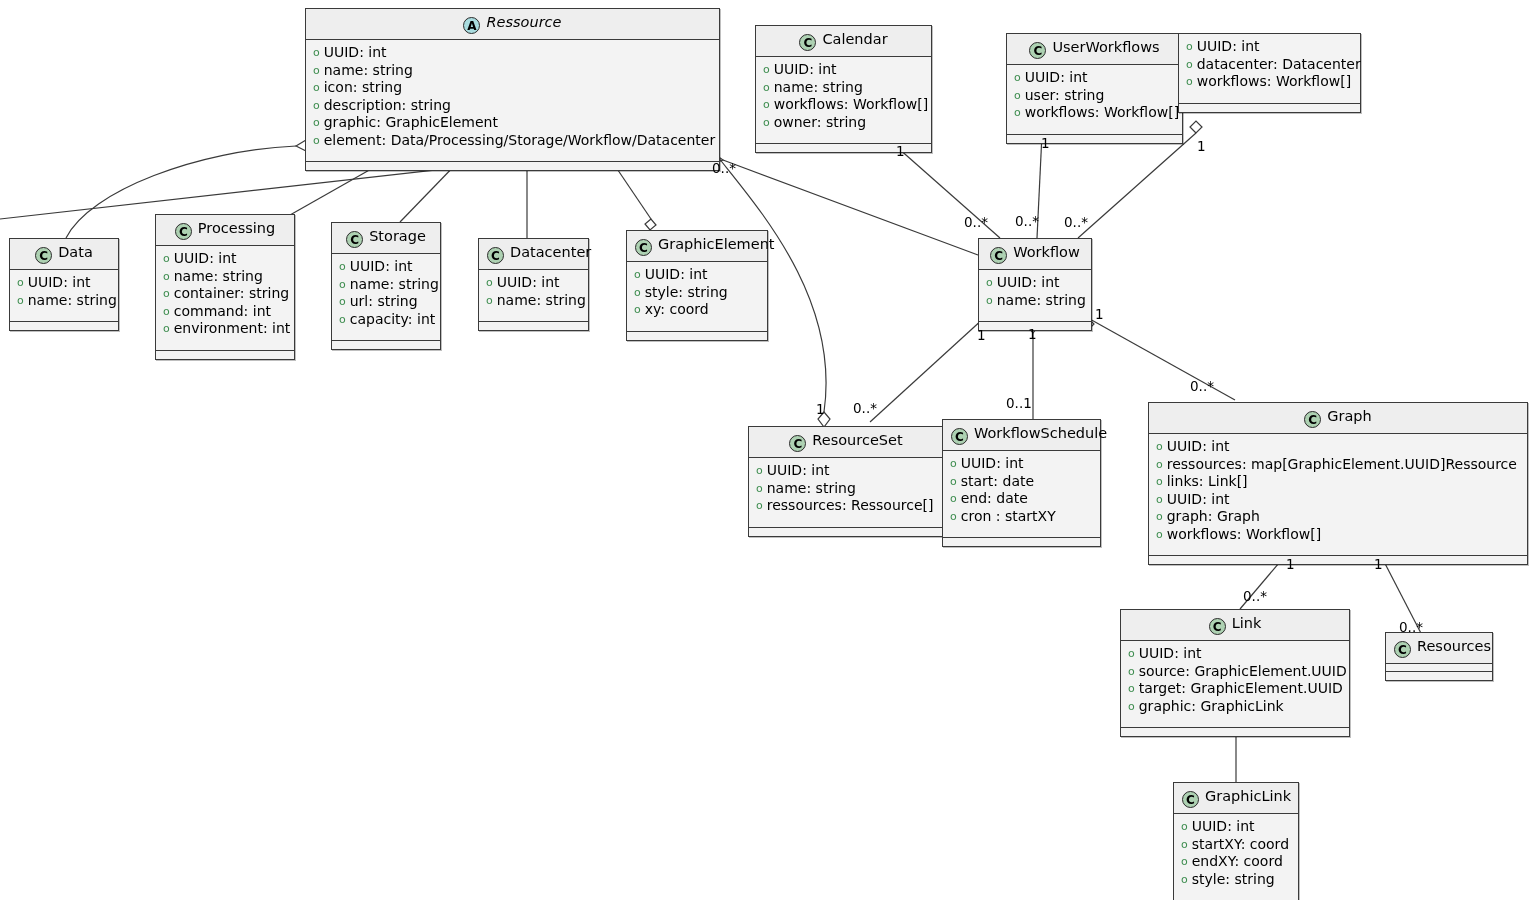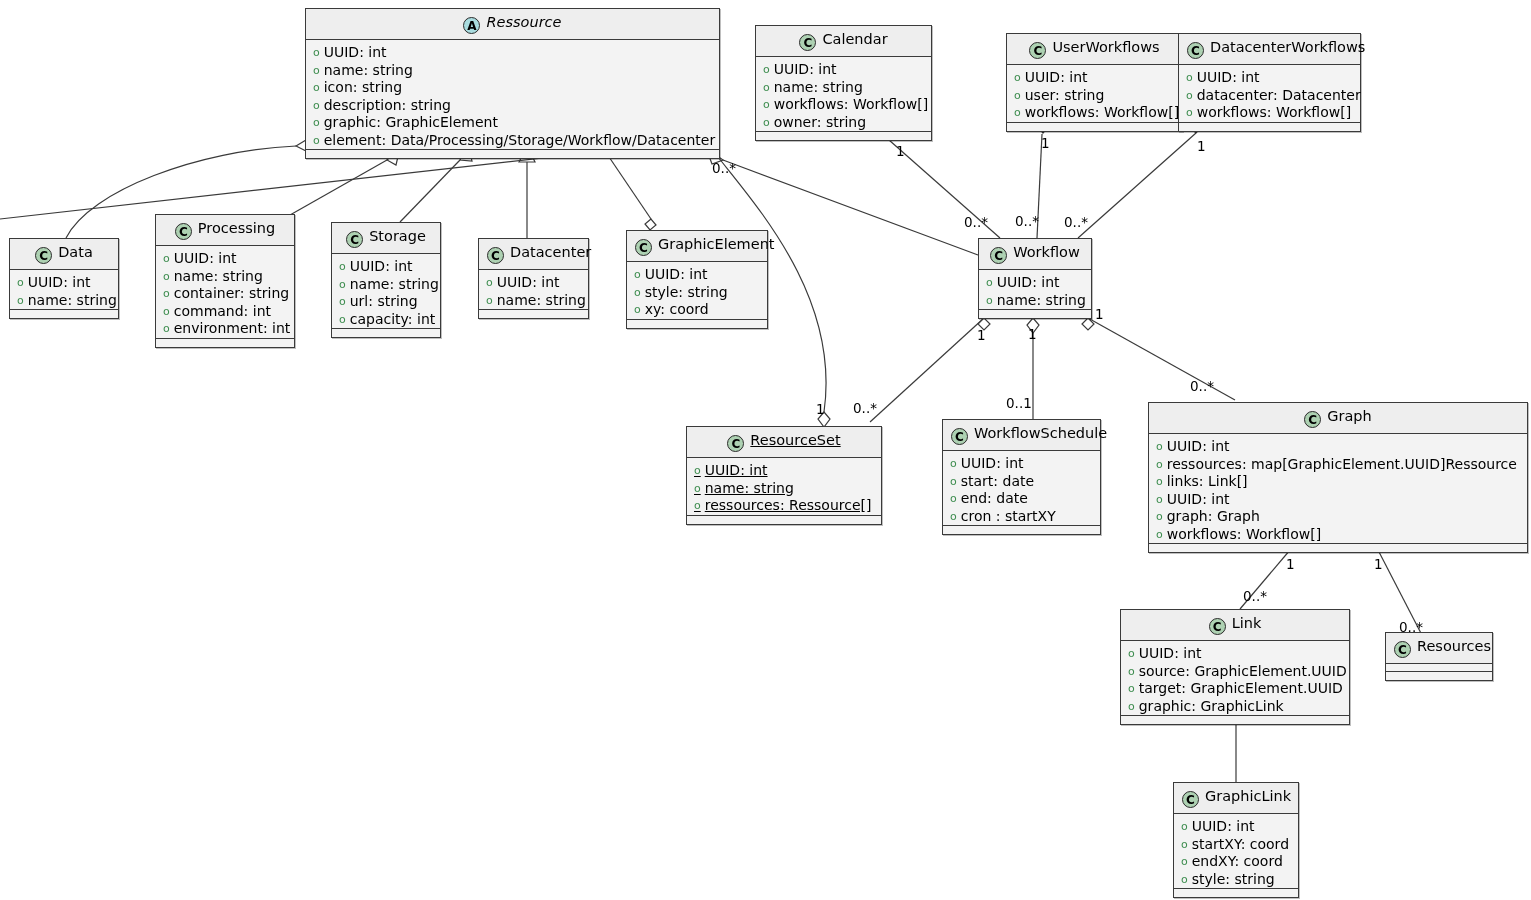--- a/index.html
+++ b/index.html
@@ -59,21 +59,21 @@
     font-weight: bold;
     line-height: 17px;
     text-align: center;
     color: #000000;
     box-sizing: border-box;
   }
   .stereo.c { background: #add1b2; }
   .stereo.a { background: #a9dcdf; }
   .cls-name { font-size: 14.5px; }
   .uml-attrs {
-    padding: 4px 6px 0 7px;
+    padding: 4px 6px 12px 7px;
     background: #f3f3f3;
     border-bottom: 1px solid #3a3a3a;
   }
   .uml-attrs.empty {
     height: 7px;
     padding: 0;
   }
   .attr {
     font-size: 14px;
     line-height: 17.5px;
@@ -182,21 +182,20 @@
       <div class="uml-class" style="left: 966px; top: 33px; width: 177px; margin-left: 40px;">
         <div class="uml-header"><span class="stereo c">C</span><span class="cls-name">UserWorkflows</span></div>
         <div class="uml-attrs">
           <div class="attr"><span class="vis">o</span><span>UUID: int</span></div>
           <div class="attr"><span class="vis">o</span><span>user: string</span></div>
           <div class="attr"><span class="vis">o</span><span>workflows: Workflow[]</span></div>
         </div>
         <div class="uml-methods"></div>
       </div>
       <div class="uml-class" style="left: 1178px; top: 33px; width: 183px;">
-        <div class="uml-header"><span class="stereo c">C</span><span class="cls-name">DatacenterWorkflows</span></div>
         <div class="uml-attrs">
           <div class="attr"><span class="vis">o</span><span>UUID: int</span></div>
           <div class="attr"><span class="vis">o</span><span>datacenter: Datacenter</span></div>
           <div class="attr"><span class="vis">o</span><span>workflows: Workflow[]</span></div>
         </div>
         <div class="uml-methods"></div>
       </div>
       <div class="uml-class" style="left: 9px; top: 238px; width: 110px;">
         <div class="uml-header"><span class="stereo c">C</span><span class="cls-name">Data</span></div>
         <div class="uml-attrs">
@@ -244,21 +243,21 @@
         <div class="uml-methods"></div>
       </div>
       <div class="uml-class" style="left: 978px; top: 238px; width: 114px;">
         <div class="uml-header"><span class="stereo c">C</span><span class="cls-name">Workflow</span></div>
         <div class="uml-attrs">
           <div class="attr"><span class="vis">o</span><span>UUID: int</span></div>
           <div class="attr"><span class="vis">o</span><span>name: string</span></div>
         </div>
         <div class="uml-methods"></div>
       </div>
-      <div class="uml-class" style="left: 686px; top: 426px; width: 196px; text-decoration: underline;">
+      <div class="uml-class" style="left: 748px; top: 426px; width: 196px;">
         <div class="uml-header"><span class="stereo c">C</span><span class="cls-name">ResourceSet</span></div>
         <div class="uml-attrs">
           <div class="attr"><span class="vis">o</span><span>UUID: int</span></div>
           <div class="attr"><span class="vis">o</span><span>name: string</span></div>
           <div class="attr"><span class="vis">o</span><span>ressources: Ressource[]</span></div>
         </div>
         <div class="uml-methods"></div>
       </div>
       <div class="uml-class" style="left: 942px; top: 419px; width: 159px;">
         <div class="uml-header"><span class="stereo c">C</span><span class="cls-name">WorkflowSchedule</span></div>

